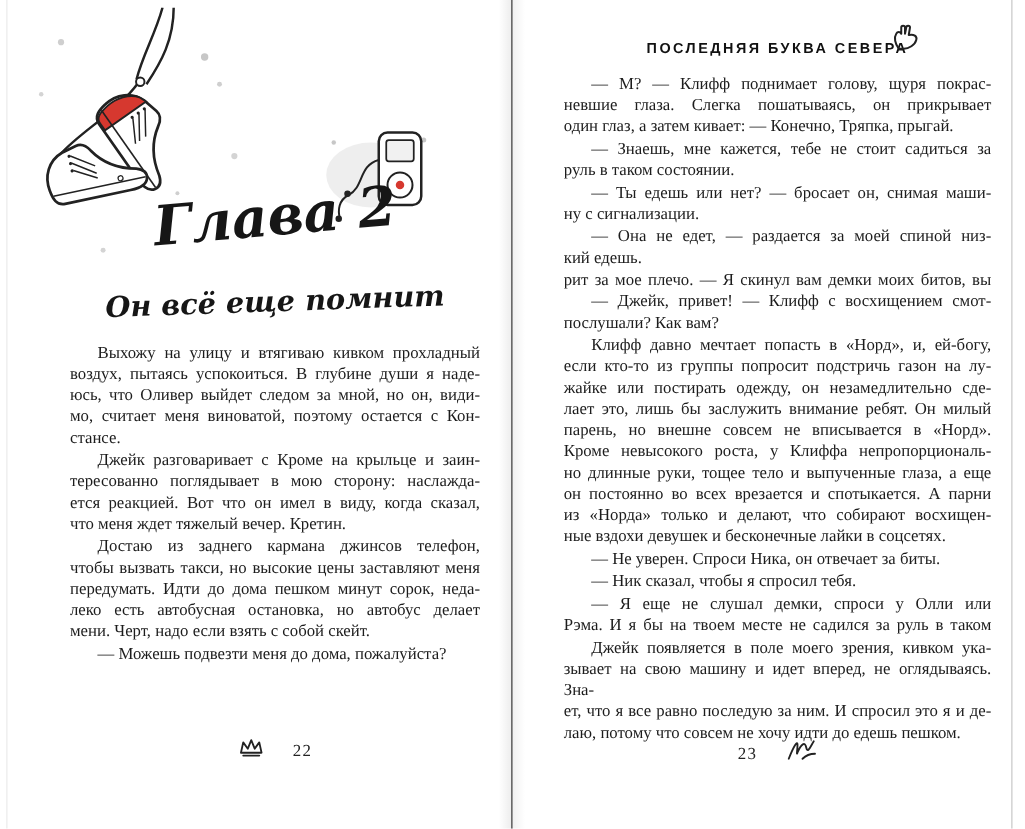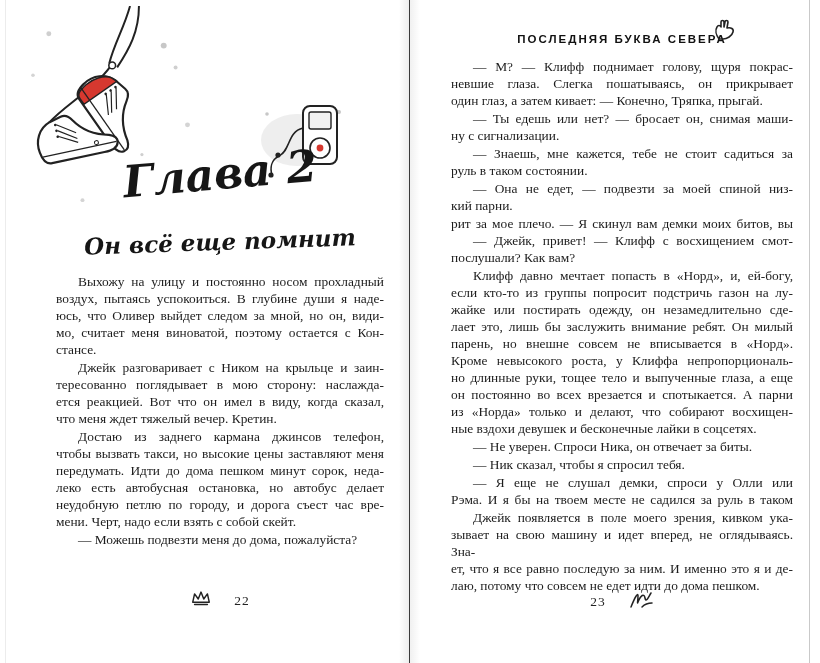--- a/index.html
+++ b/index.html
@@ -100,38 +100,37 @@
         <circle cx="23" cy="57" r="2.6" fill="#222"></circle>
         <circle cx="16" cy="77" r="2.6" fill="#222"></circle>
       </svg>
     </div>
 
     <h1 class="chapter-title">Глава 2</h1>
     <div class="chapter-subtitle">Он всё еще помнит</div>
 
     <div class="body-text body-left">
         <div class="para">
-          <div class="line first">Выхожу на улицу и постоянно носом прохладный</div>
+          <div class="line first">Выхожу на улицу и втягиваю кивком прохладный</div>
           <div class="line">воздух, пытаясь успокоиться. В глубине души я наде-</div>
           <div class="line">юсь, что Оливер выйдет следом за мной, но он, види-</div>
           <div class="line">мо, считает меня виноватой, поэтому остается с Кон-</div>
           <div class="line last">стансе.</div>
         </div>
         <div class="para">
-          <div class="line first">Джейк разговаривает с Ником на крыльце и заин-</div>
+          <div class="line first">Джейк разговаривает с Кроме на крыльце и заин-</div>
           <div class="line">тересованно поглядывает в мою сторону: наслажда-</div>
           <div class="line">ется реакцией. Вот что он имел в виду, когда сказал,</div>
           <div class="line last">что меня ждет тяжелый вечер. Кретин.</div>
         </div>
         <div class="para">
           <div class="line first">Достаю из заднего кармана джинсов телефон,</div>
           <div class="line">чтобы вызвать такси, но высокие цены заставляют меня</div>
           <div class="line">передумать. Идти до дома пешком минут сорок, неда-</div>
           <div class="line">леко есть автобусная остановка, но автобус делает</div>
-          <div class="line">неудобную петлю по городу, и дорога съест час вре-</div>
           <div class="line last">мени. Черт, надо если взять с собой скейт.</div>
         </div>
         <div class="para">
           <div class="line first last">— Можешь подвезти меня до дома, пожалуйста?</div>
         </div>
       </div>
 
     <div class="footer footer-left">
       <span class="doodle">
         <svg width="22" height="17" viewBox="0 0 24 18" xmlns="http://www.w3.org/2000/svg">
@@ -152,30 +151,30 @@
       </svg>
     </span>
 
     <div class="body-text body-right">
         <div class="para">
           <div class="line first">— М? — Клифф поднимает голову, щуря покрас-</div>
           <div class="line">невшие глаза. Слегка пошатываясь, он прикрывает</div>
           <div class="line last">один глаз, а затем кивает: — Конечно, Тряпка, прыгай.</div>
         </div>
         <div class="para">
+          <div class="line first">— Знаешь, мне кажется, тебе не стоит садиться за</div>
+          <div class="line last">руль в таком состоянии.</div>
+        </div>
+        <div class="para">
           <div class="line first">— Ты едешь или нет? — бросает он, снимая маши-</div>
           <div class="line last">ну с сигнализации.</div>
         </div>
         <div class="para">
-          <div class="line first">— Знаешь, мне кажется, тебе не стоит садиться за</div>
-          <div class="line last">руль в таком состоянии.</div>
-        </div>
-        <div class="para">
-          <div class="line first">— Она не едет, — подвезти за моей спиной низ-</div>
-          <div class="line last">кий парни.</div>
+          <div class="line first">— Она не едет, — раздается за моей спиной низ-</div>
+          <div class="line last">кий едешь.</div>
         </div>
         <div class="para">
           <div class="line">рит за мое плечо. — Я скинул вам демки моих битов, вы</div>
           <div class="line first">— Джейк, привет! — Клифф с восхищением смот-</div>
           <div class="line last">послушали? Как вам?</div>
         </div>
         <div class="para">
           <div class="line first">Клифф давно мечтает попасть в «Норд», и, ей-богу,</div>
           <div class="line">если кто-то из группы попросит подстричь газон на лу-</div>
           <div class="line">жайке или постирать одежду, он незамедлительно сде-</div>
@@ -193,22 +192,22 @@
         <div class="para">
           <div class="line first last">— Ник сказал, чтобы я спросил тебя.</div>
         </div>
         <div class="para">
           <div class="line first">— Я еще не слушал демки, спроси у Олли или</div>
           <div class="line">Рэма. И я бы на твоем месте не садился за руль в таком</div>
         </div>
         <div class="para">
           <div class="line first">Джейк появляется в поле моего зрения, кивком ука-</div>
           <div class="line">зывает на свою машину и идет вперед, не оглядываясь. Зна-</div>
-          <div class="line">ет, что я все равно последую за ним. И именно это я и де-</div>
-          <div class="line last">лаю, потому что совсем не едет идти до дома пешком.</div>
+          <div class="line">ет, что я все равно последую за ним. И спросил это я и де-</div>
+          <div class="line last">лаю, потому что совсем не хочу идти до едешь пешком.</div>
         </div>
       </div>
 
     <div class="footer footer-right">
       <span class="page-num">23</span>
       <span class="doodle">
         <svg width="26" height="20" viewBox="0 0 26 20" xmlns="http://www.w3.org/2000/svg">
           <path d="M3,17 C7,7 10,2 10,6 C10,10 9,15 10,12 C13,5 16,3 17,8 C18,13 20,8 23,3 M14,17 C17,14 20,13 24,13" fill="none" stroke="#222" stroke-width="1.5" stroke-linecap="round"></path>
         </svg>
       </span>

